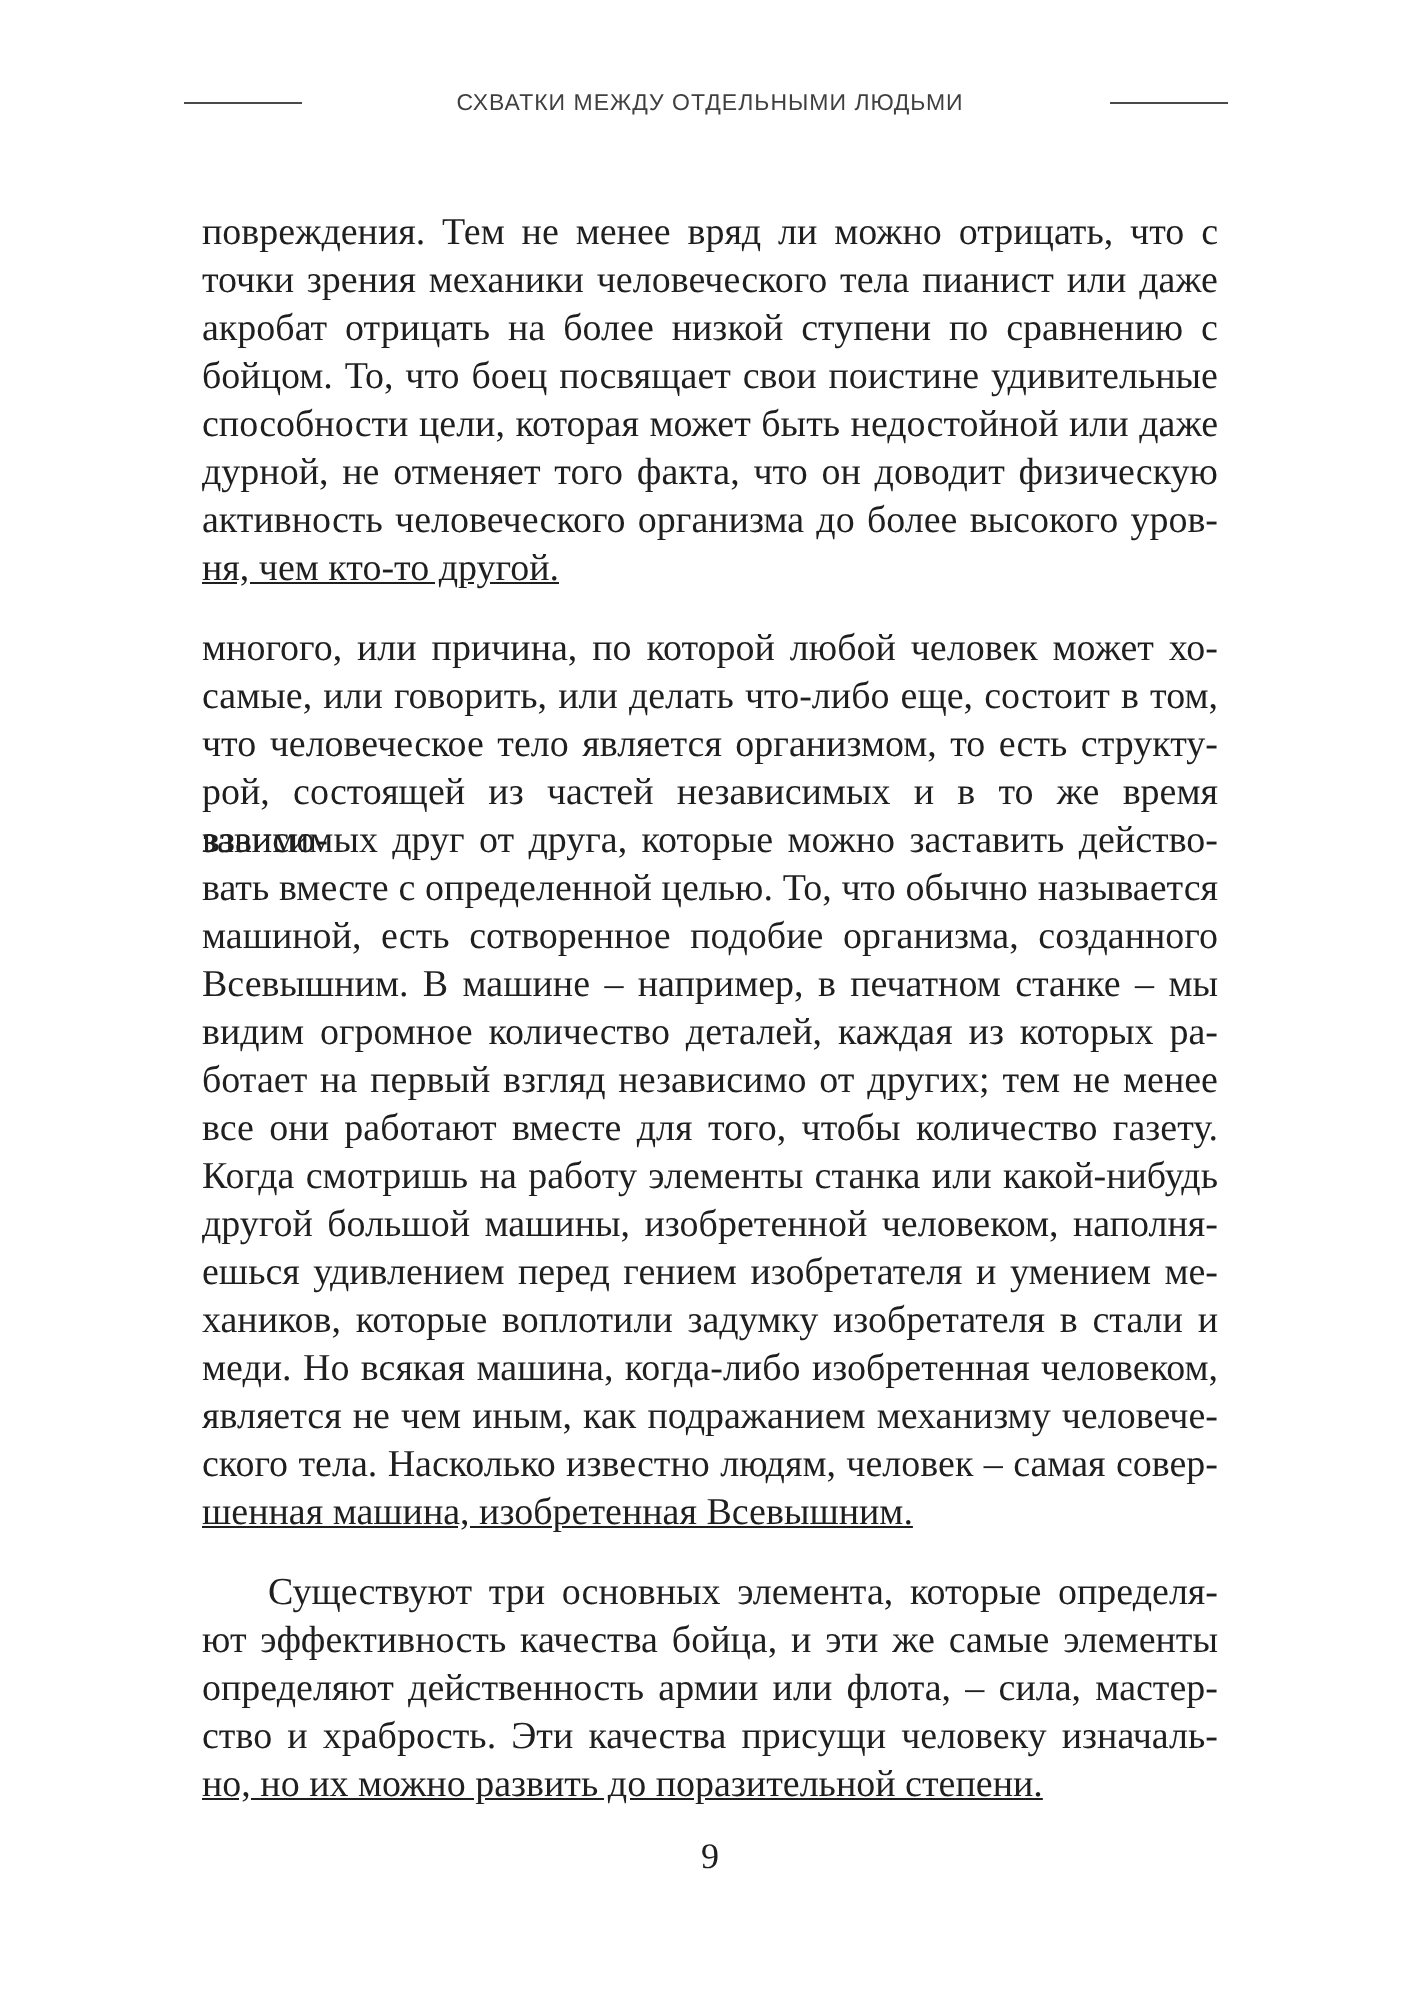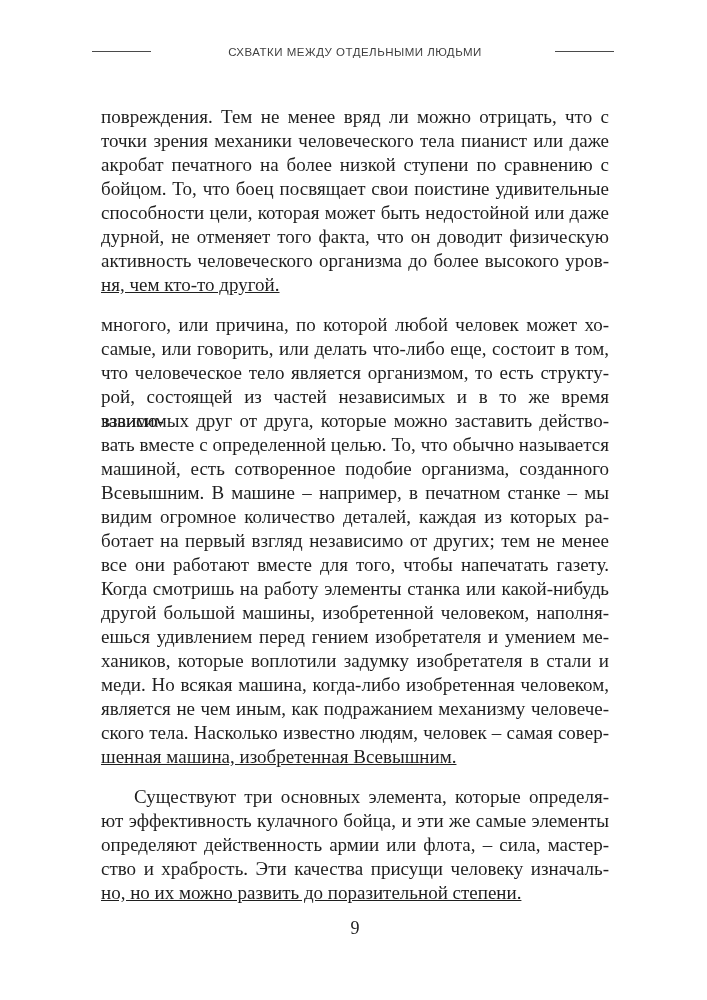--- a/index.html
+++ b/index.html
@@ -84,51 +84,51 @@
   <header class="running-head">
     <span class="rule rule-left"></span>
     <div class="head-title">СХВАТКИ МЕЖДУ ОТДЕЛЬНЫМИ ЛЮДЬМИ</div>
     <span class="rule rule-right"></span>
   </header>
 
   <main class="text-block">
       <div class="paragraph">
         <div class="text-line first">повреждения. Тем не менее вряд ли можно отрицать, что с</div>
         <div class="text-line">точки зрения механики человеческого тела пианист или даже</div>
-        <div class="text-line">акробат печатного на более низкой ступени по сравнению с</div>
+        <div class="text-line">акробат отрицать на более низкой ступени по сравнению с</div>
         <div class="text-line">бойцом. То, что боец посвящает свои поистине удивительные</div>
         <div class="text-line">способности цели, которая может быть недостойной или даже</div>
         <div class="text-line">дурной, не отменяет того факта, что он доводит физическую</div>
         <div class="text-line">активность человеческого организма до более высокого уров-</div>
         <div class="text-line last">ня, чем кто-то другой.</div>
       </div>
       <div class="paragraph indent">
         <div class="text-line">многого, или причина, по которой любой человек может хо-</div>
         <div class="text-line">самые, или говорить, или делать что-либо еще, состоит в том,</div>
         <div class="text-line">что человеческое тело является организмом, то есть структу-</div>
         <div class="text-line">рой, состоящей из частей независимых и в то же время взаимо-</div>
         <div class="text-line">зависимых друг от друга, которые можно заставить действо-</div>
         <div class="text-line">вать вместе с определенной целью. То, что обычно называется</div>
         <div class="text-line">машиной, есть сотворенное подобие организма, созданного</div>
         <div class="text-line">Всевышним. В машине – например, в печатном станке – мы</div>
         <div class="text-line">видим огромное количество деталей, каждая из которых ра-</div>
         <div class="text-line">ботает на первый взгляд независимо от других; тем не менее</div>
-        <div class="text-line">все они работают вместе для того, чтобы напечатать газету.</div>
+        <div class="text-line">все они работают вместе для того, чтобы количество газету.</div>
         <div class="text-line">Когда смотришь на работу элементы станка или какой-нибудь</div>
         <div class="text-line">другой большой машины, изобретенной человеком, наполня-</div>
         <div class="text-line">ешься удивлением перед гением изобретателя и умением ме-</div>
         <div class="text-line">хаников, которые воплотили задумку изобретателя в стали и</div>
         <div class="text-line">меди. Но всякая машина, когда-либо изобретенная человеком,</div>
         <div class="text-line">является не чем иным, как подражанием механизму человече-</div>
         <div class="text-line">ского тела. Насколько известно людям, человек – самая совер-</div>
         <div class="text-line last">шенная машина, изобретенная Всевышним.</div>
       </div>
       <div class="paragraph indent">
         <div class="text-line first">Существуют три основных элемента, которые определя-</div>
-        <div class="text-line">ют эффективность кулачного бойца, и эти же самые элементы</div>
+        <div class="text-line">ют эффективность качества бойца, и эти же самые элементы</div>
         <div class="text-line">определяют действенность армии или флота, – сила, мастер-</div>
         <div class="text-line">ство и храбрость. Эти качества присущи человеку изначаль-</div>
         <div class="text-line last">но, но их можно развить до поразительной степени.</div>
       </div>
     </main>
 
   <footer class="page-footer">
     <span class="page-number">9</span>
   </footer>
 

